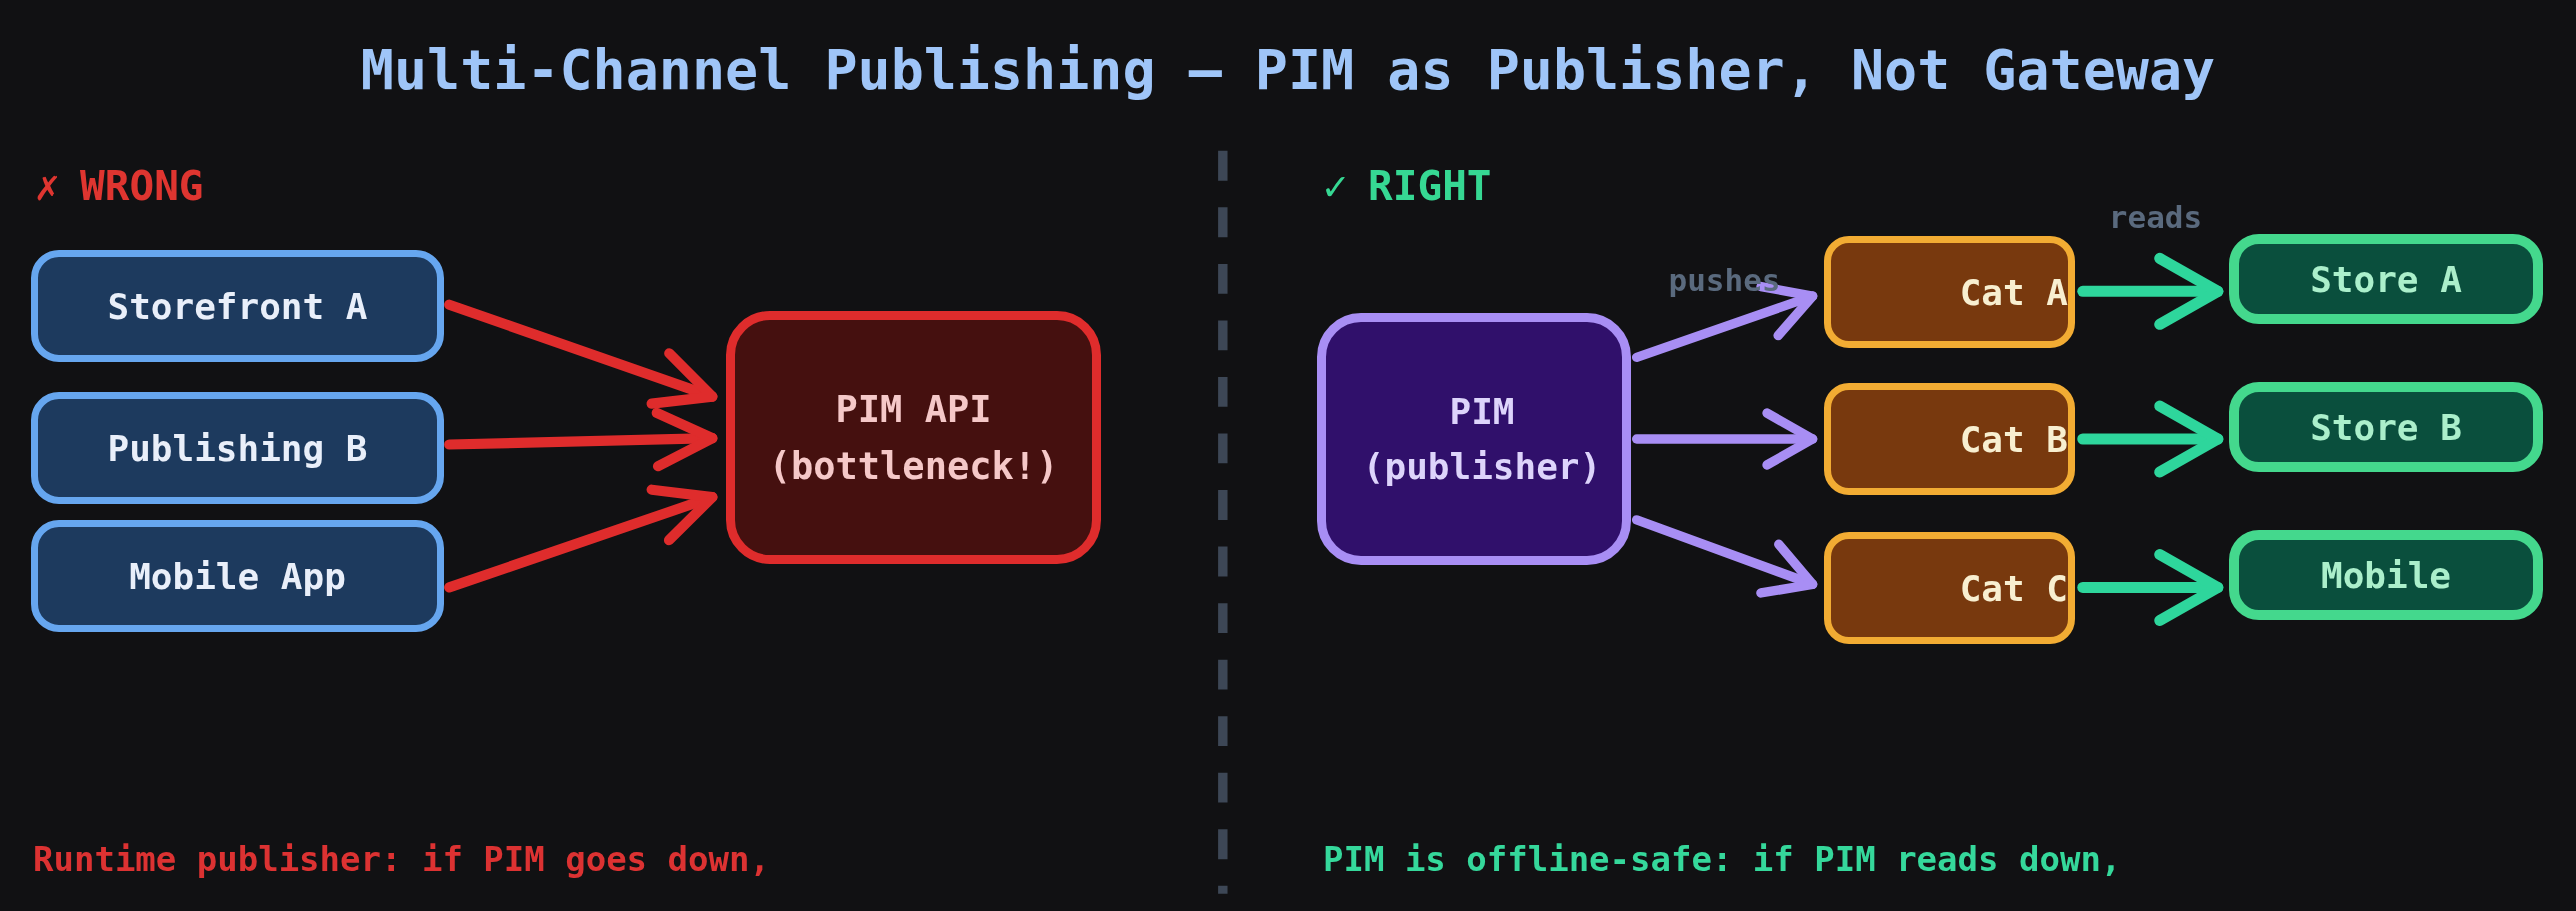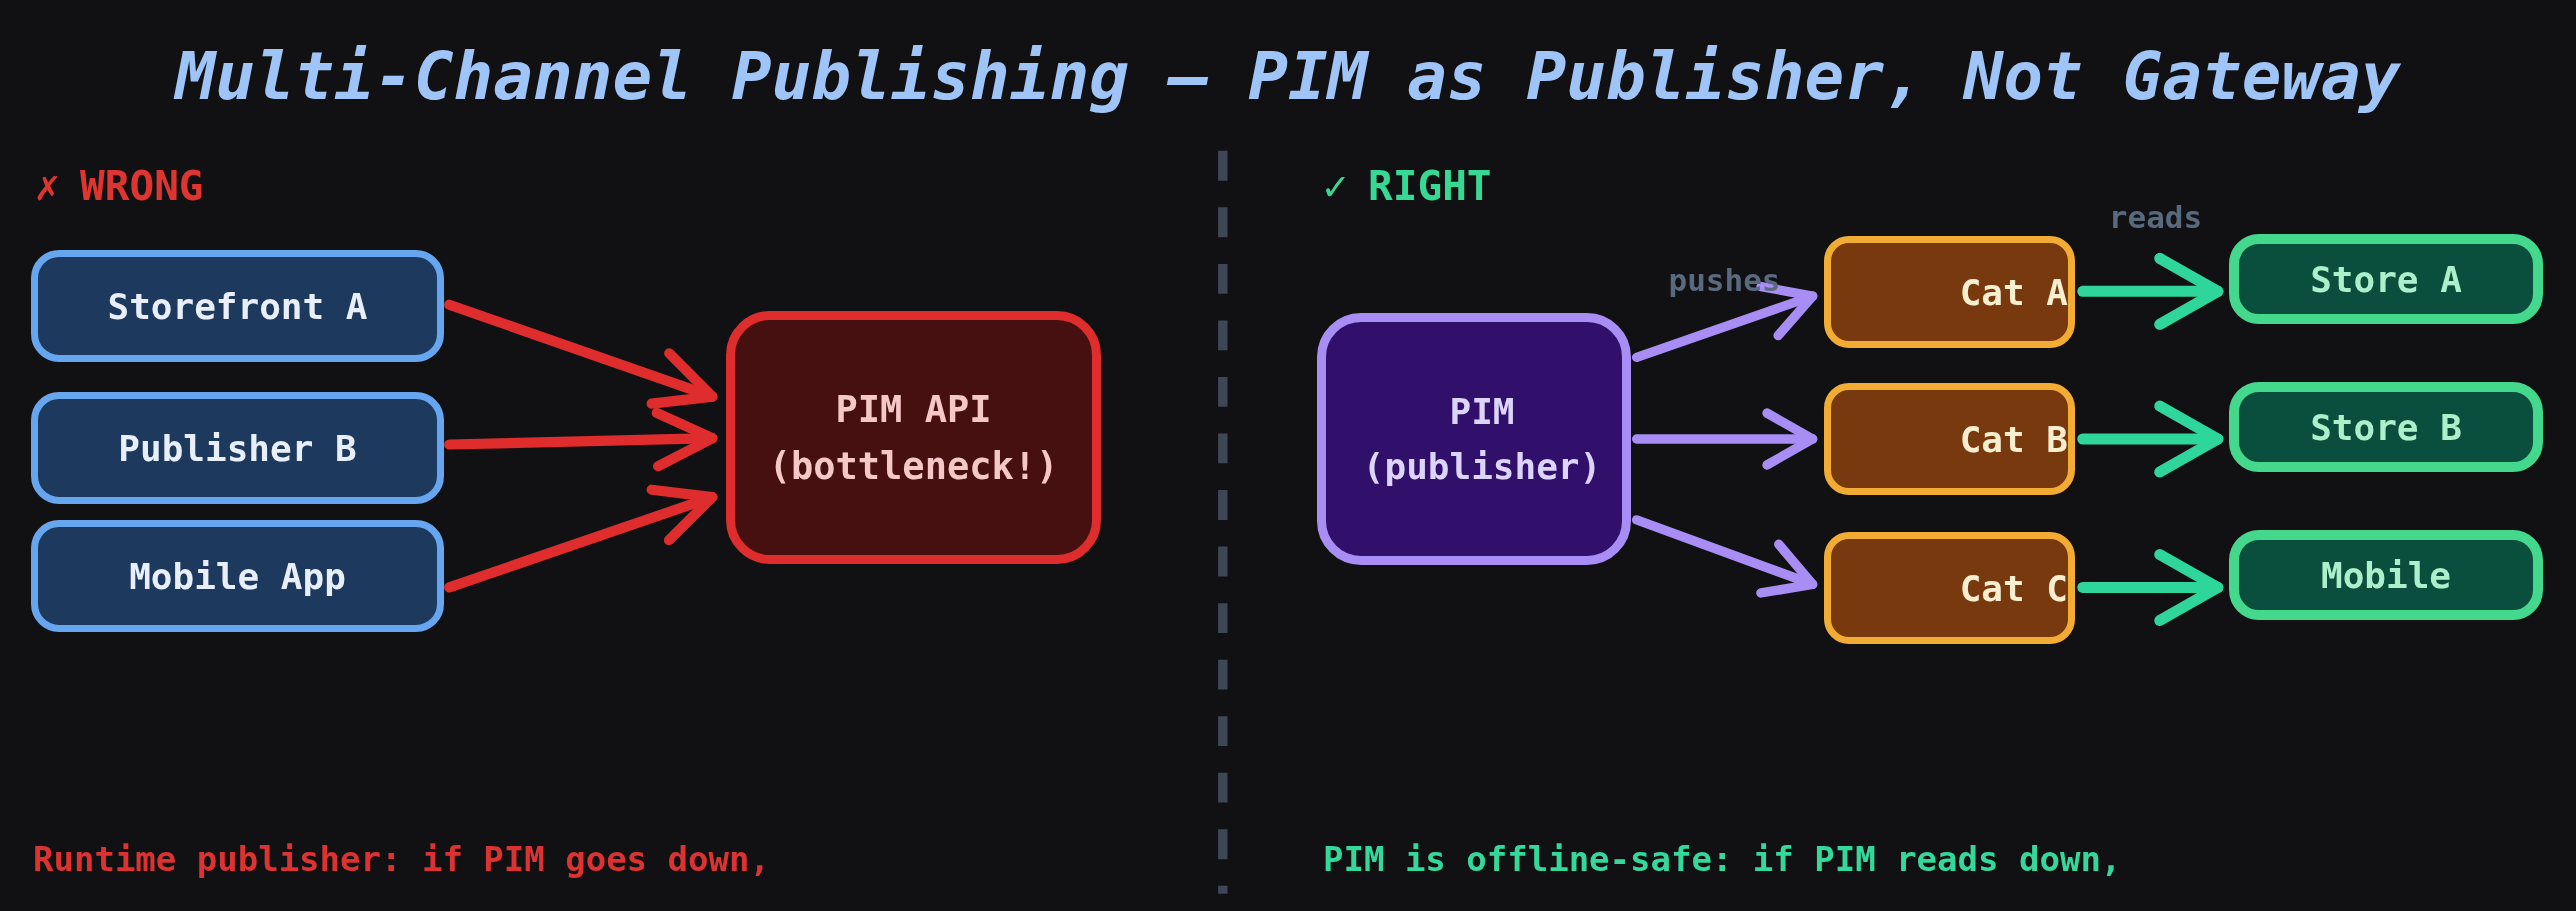--- a/index.html
+++ b/index.html
@@ -3,21 +3,21 @@
 <meta charset="utf-8">
 <style>
   html,body{margin:0;padding:0;background:#0d0d0f;}
   .stage{
     position:relative;width:2576px;height:911px;background:#111113;
     font-family:"DejaVu Sans Mono","DejaVu Sans",monospace;font-weight:bold;overflow:hidden;
   }
   .layer{position:absolute;left:0;top:0;}
   .title{
     position:absolute;left:0;top:38px;width:100%;text-align:center;
-    font-size:66px;color:#9FC5F8;letter-spacing:0px;font-style:italic;
+    font-size:55px;color:#9FC5F8;letter-spacing:0px;
   }
   .section-label{position:absolute;font-size:41px;white-space:nowrap;}
   .section-label .icon{margin-right:20.4px;}
   .wrong-label{left:35px;top:162px;color:#DF3530;}
   .right-heading{left:1323px;top:162px;color:#36D893;}
   .node{
     position:absolute;display:flex;flex-direction:column;align-items:center;justify-content:center;
     text-align:center;box-sizing:border-box;white-space:nowrap;
   }
   .src{left:31px;width:413px;height:112px;background:#1D3A5E;border:7.9px solid #66A6EF;border-radius:28px;color:#E9EFFA;font-size:36px;}
@@ -81,21 +81,21 @@
   <div class="title">Multi-Channel Publishing — PIM as Publisher, Not Gateway</div>
 
   <div class="section-label wrong-label">
     <span class="icon">✗</span><span>WRONG</span>
   </div>
 
   <div class="node src src-1">
     <div>Storefront A</div>
   </div>
   <div class="node src src-2">
-    <div>Publisher B</div>
+    <div>Publishing B</div>
   </div>
   <div class="node src src-3">
     <div>Mobile App</div>
   </div>
 
   <div class="node pim-api">
     <div>PIM API</div>
     <div>(bottleneck!)</div>
   </div>
 

